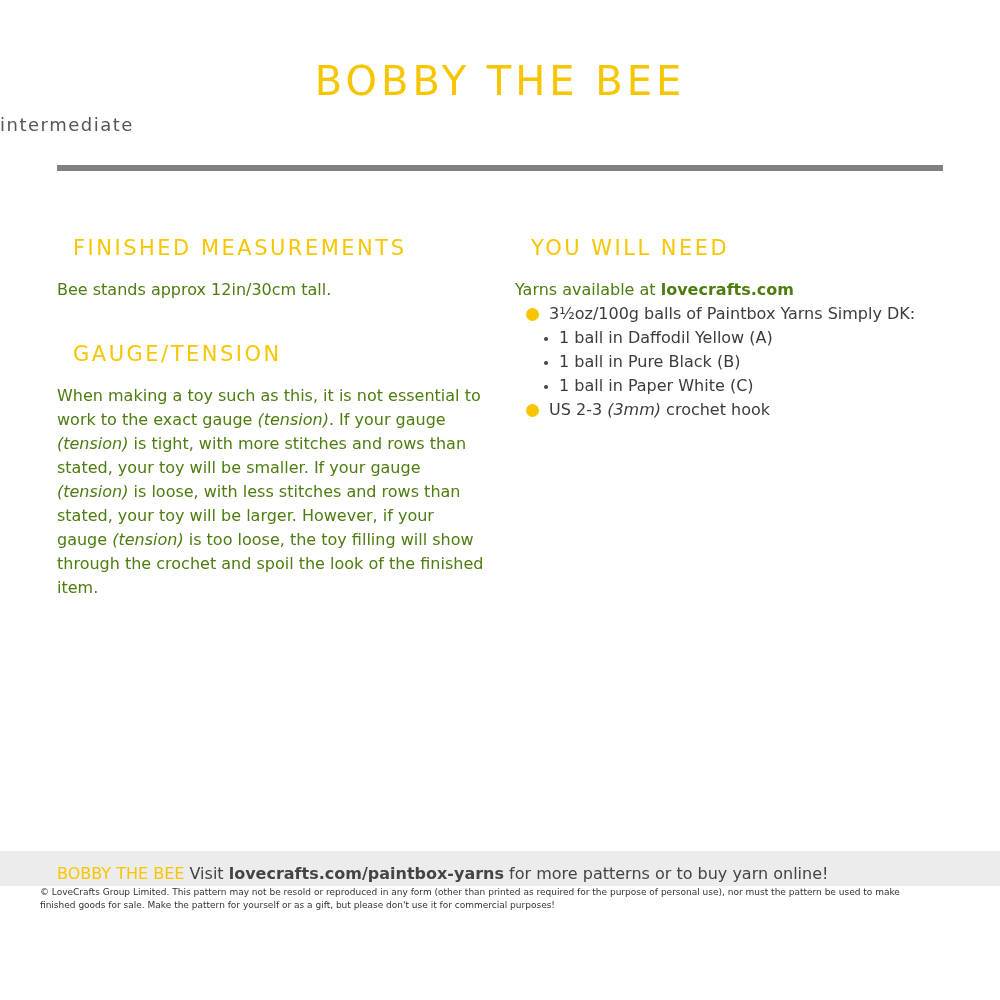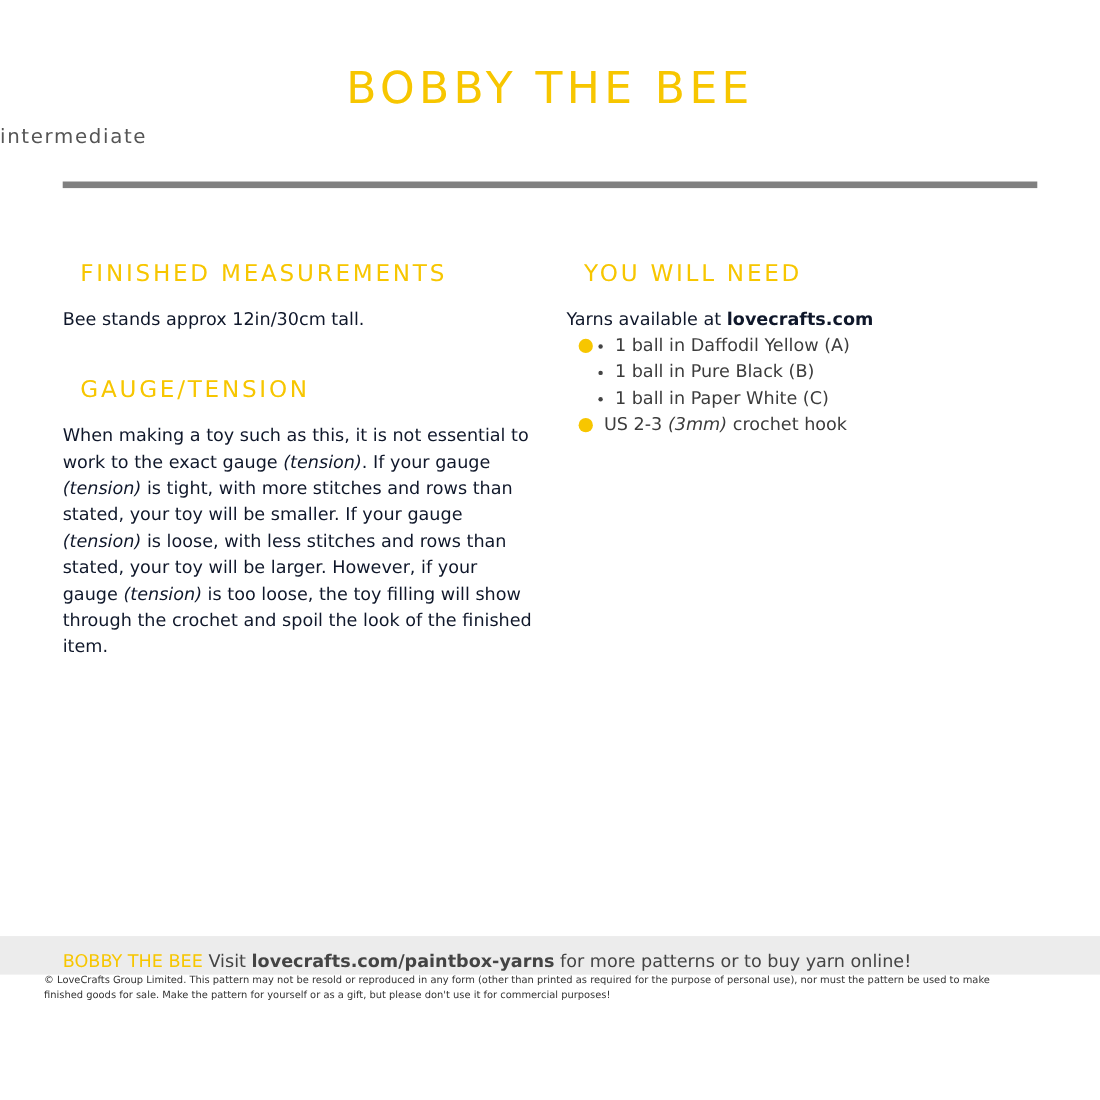--- a/index.html
+++ b/index.html
@@ -7,21 +7,21 @@
          font-family:"DejaVu Sans", sans-serif; color:#3c3c3c; }
   .title { position:absolute; top:58px; left:0; width:1000px; text-align:center;
            font-size:40px; letter-spacing:4px; color:#f7c600; font-weight:normal; margin:0; }
   .subtitle { position:absolute; top:114px; left:0; width:1000px; text-align:left;
               font-size:18px; letter-spacing:1.5px; color:#555; }
   .rule { position:absolute; top:165px; left:57px; width:886px; height:6px; background:#808080; }
   .col { position:absolute; top:218px; }
   .col-left { left:57px; width:430px; }
   .col-right { left:515px; width:440px; }
   h2 { margin:16px; font-size:21px; font-weight:normal; letter-spacing:2.5px; color:#f7c600; line-height:28px; }
-  p { margin:0; font-size:16px; line-height:24px; color:#0f172a; }
+  p { margin:0; font-size:16px; line-height:24px; color:#4d7c0f; }
   .gap { height:22px; }
   em { font-style:italic; }
   b { font-weight:bold; }
   ul { list-style:none; margin:0; padding:0; }
   .li { position:relative; font-size:16px; line-height:24px; padding-left:34px; }
   .dot { position:absolute; left:11px; top:6px; width:13px; height:13px; border-radius:50%; background:#f7c600; }
   .sub { position:relative; font-size:16px; line-height:24px; padding-left:44px; }
   .sdot { position:absolute; left:29px; top:11px; width:4px; height:4px; border-radius:50%; background:#444; }
   .footer-bar { position:absolute; top:851px; left:0; width:1000px; height:35px; background:#ececec; }
   .footer-text { position:absolute; left:57px; top:13px; font-size:16px; color:#444; white-space:nowrap; }
@@ -42,20 +42,21 @@
   <h2>GAUGE/TENSION</h2>
   <p id="gauge-text"><span>When making a toy such as this, it is not essential to work to the exact gauge </span><em>(tension)</em><span>. If your gauge </span><em>(tension)</em><span> is tight, with more stitches and rows than stated, your toy will be smaller. If your gauge </span><em>(tension)</em><span> is loose, with less stitches and rows than stated, your toy will be larger. However, if your gauge </span><em>(tension)</em><span> is too loose, the toy filling will show through the crochet and spoil the look of the finished item.</span></p>
 </div>
 
 <div class="col col-right">
   <h2>YOU WILL NEED</h2>
   <p><span>Yarns available at </span><b>lovecrafts.com</b></p>
   <ul>
     <li class="li">
       <span class="dot"></span>
+      <span>3½oz/100g balls of Paintbox Yarns Simply DK:</span>
     </li>
     <li class="sub"><span class="sdot"></span><span>1 ball in Daffodil Yellow (A)</span></li>
     <li class="sub"><span class="sdot"></span><span>1 ball in Pure Black (B)</span></li>
     <li class="sub"><span class="sdot"></span><span>1 ball in Paper White (C)</span></li>
     <li class="li">
       <span class="dot"></span>
       <span>US 2-3 </span><em>(3mm)</em><span> crochet hook</span>
     </li>
   </ul>
 </div>

